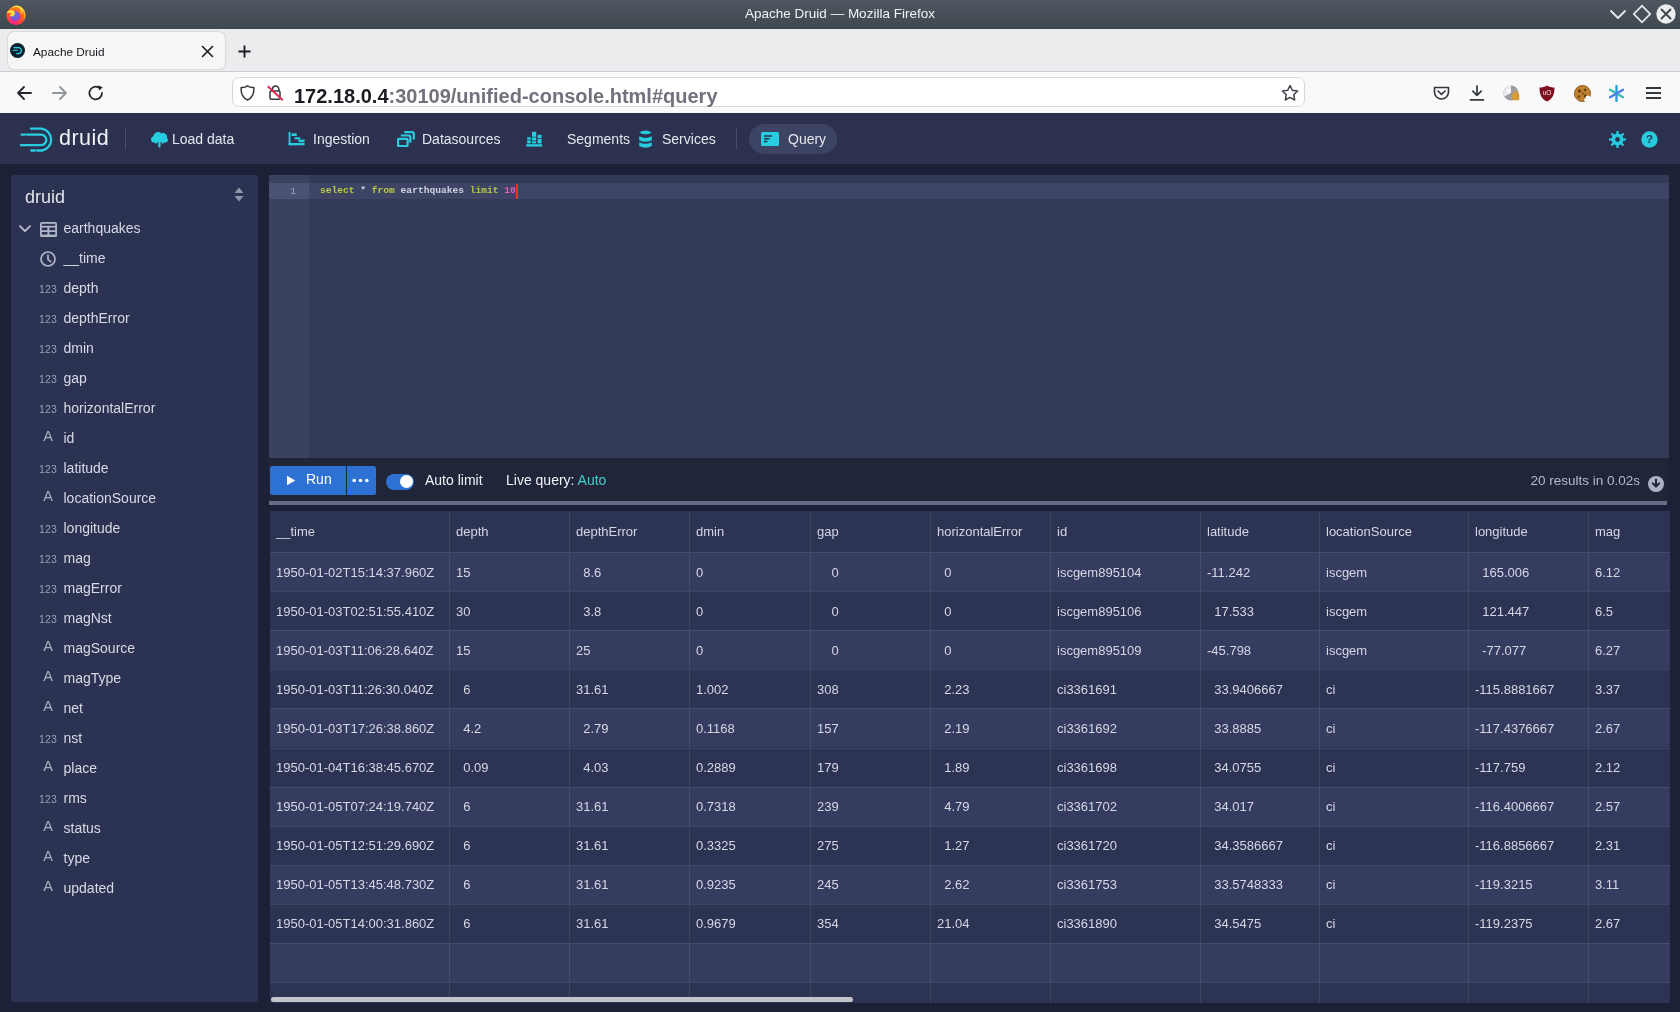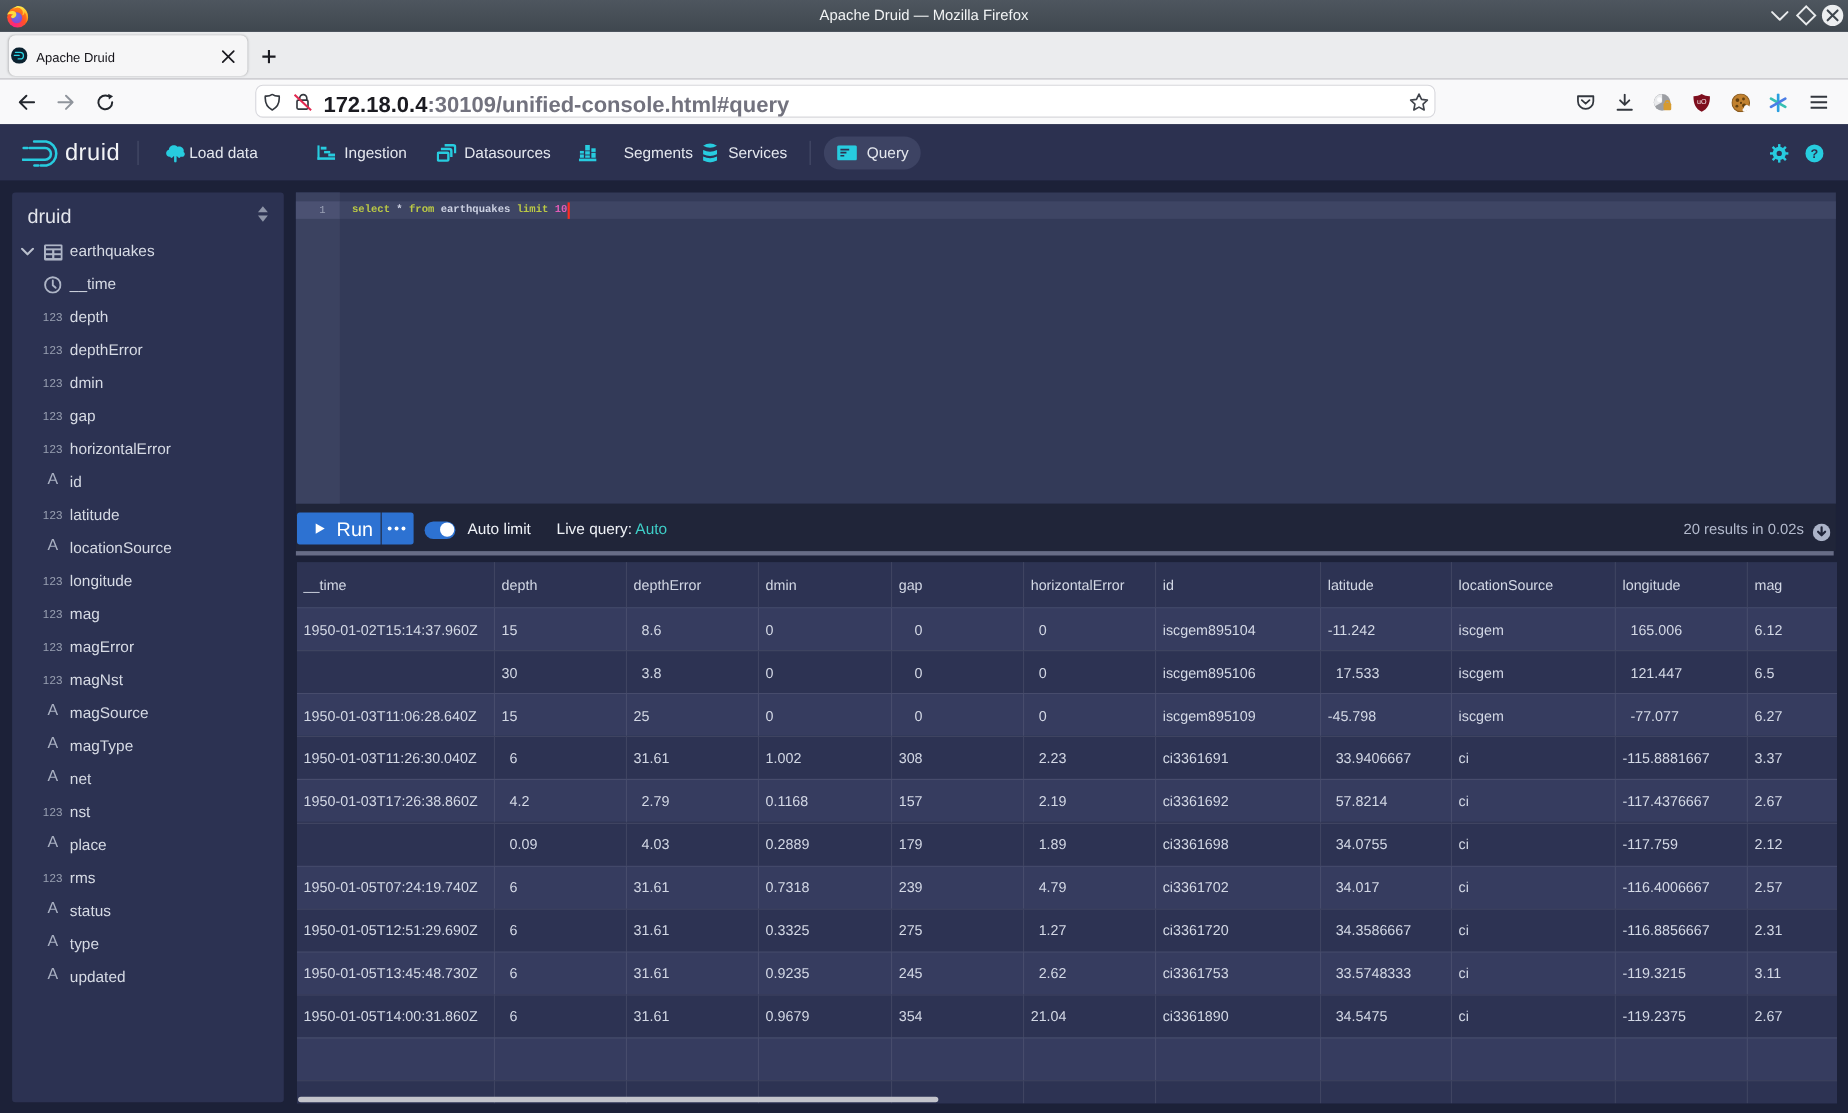--- a/index.html
+++ b/index.html
@@ -35,21 +35,21 @@
 #codeline1{left:40px;top:8.5px;width:1360px;height:16px;background:#3e4564;}
 #lineno1{left:0;top:11px;width:27px;text-align:right;font-family:"Liberation Mono",monospace;font-size:9.6px;color:#9aa0b5;}
 #code1{left:51px;top:10.6px;font-family:"Liberation Mono",monospace;font-size:9.6px;font-weight:bold;white-space:pre;color:#ccd1e2;}
 .kw{color:#bac845;}
 .num{color:#e05cb7;}
 #cursor{left:246.5px;top:9px;width:2.5px;height:15px;background:#fd2e22;}
 
 #runbar{left:269px;top:458px;width:1400px;height:43px;background:#202539;}
 #runbtn{left:1px;top:8px;width:76px;height:28.5px;background:#2d72d2;border-radius:2.5px 0 0 2.5px;}
 #morebtn{left:78px;top:8px;width:29px;height:28.5px;background:#2d72d2;border-radius:0 2.5px 2.5px 0;}
-#runlabel{left:37px;top:13px;font-size:18px;color:#ffffff;text-align:right;}
+#runlabel{left:37px;top:13px;font-size:14px;color:#ffffff;text-align:right;}
 #toggle{left:117px;top:15.5px;width:28px;height:16px;background:#2d72d2;border-radius:8px;}
 #knob{left:14px;top:1.5px;width:13px;height:13px;background:#fff;border-radius:50%;}
 .rbtext{top:14px;font-size:14px;color:#eff2f7;}
 #auto{color:#3ecfc8;}
 #results{right:29px;top:15px;font-size:13.5px;color:#b3bacd;}
 
 #splitter{left:269px;top:501px;width:1398px;height:4px;background:#676c86;}
 
 #rtable{left:270px;top:511px;width:1400px;height:492px;background:#2d3353;overflow:hidden;}
 .hcell{position:absolute;top:0;height:41px;font-size:13px;color:#d3d8e5;border-left:1px solid rgba(255,255,255,0.085);}
@@ -427,20 +427,21 @@
 <div class="tcell" style="left:419px;width:121px;"><div style="left:6px">0</div></div>
 <div class="tcell" style="left:540px;width:120px;"><div style="left:20.456px">0</div></div>
 <div class="tcell" style="left:660px;width:120px;"><div style="left:13.228px">0</div></div>
 <div class="tcell" style="left:780px;width:150px;"><div style="left:6px">iscgem895104</div></div>
 <div class="tcell" style="left:930px;width:119px;"><div style="left:6px">-11.242</div></div>
 <div class="tcell" style="left:1049px;width:149px;"><div style="left:6px">iscgem</div></div>
 <div class="tcell" style="left:1198px;width:120px;"><div style="left:13.228px">165.006</div></div>
 <div class="tcell" style="left:1318px;width:82px;"><div style="left:6px">6.12</div></div>
 </div>
 <div class="trow rd" style="top:80.1px">
+<div class="tcell" style="left:0px;width:179px;border-left:none;"><div style="left:6px">1950-01-03T02:51:55.410Z</div></div>
 <div class="tcell" style="left:179px;width:120px;"><div style="left:6px">30</div></div>
 <div class="tcell" style="left:299px;width:120px;"><div style="left:13.228px">3.8</div></div>
 <div class="tcell" style="left:419px;width:121px;"><div style="left:6px">0</div></div>
 <div class="tcell" style="left:540px;width:120px;"><div style="left:20.456px">0</div></div>
 <div class="tcell" style="left:660px;width:120px;"><div style="left:13.228px">0</div></div>
 <div class="tcell" style="left:780px;width:150px;"><div style="left:6px">iscgem895106</div></div>
 <div class="tcell" style="left:930px;width:119px;"><div style="left:13.228px">17.533</div></div>
 <div class="tcell" style="left:1049px;width:149px;"><div style="left:6px">iscgem</div></div>
 <div class="tcell" style="left:1198px;width:120px;"><div style="left:13.228px">121.447</div></div>
 <div class="tcell" style="left:1318px;width:82px;"><div style="left:6px">6.5</div></div>
@@ -472,26 +473,27 @@
 <div class="tcell" style="left:1318px;width:82px;"><div style="left:6px">3.37</div></div>
 </div>
 <div class="trow rl" style="top:197.4px">
 <div class="tcell" style="left:0px;width:179px;border-left:none;"><div style="left:6px">1950-01-03T17:26:38.860Z</div></div>
 <div class="tcell" style="left:179px;width:120px;"><div style="left:13.228px">4.2</div></div>
 <div class="tcell" style="left:299px;width:120px;"><div style="left:13.228px">2.79</div></div>
 <div class="tcell" style="left:419px;width:121px;"><div style="left:6px">0.1168</div></div>
 <div class="tcell" style="left:540px;width:120px;"><div style="left:6px">157</div></div>
 <div class="tcell" style="left:660px;width:120px;"><div style="left:13.228px">2.19</div></div>
 <div class="tcell" style="left:780px;width:150px;"><div style="left:6px">ci3361692</div></div>
-<div class="tcell" style="left:930px;width:119px;"><div style="left:13.228px">57.8214</div></div>
+<div class="tcell" style="left:930px;width:119px;"><div style="left:13.228px">33.8885</div></div>
 <div class="tcell" style="left:1049px;width:149px;"><div style="left:6px">ci</div></div>
 <div class="tcell" style="left:1198px;width:120px;"><div style="left:6px">-117.4376667</div></div>
 <div class="tcell" style="left:1318px;width:82px;"><div style="left:6px">2.67</div></div>
 </div>
 <div class="trow rd" style="top:236.5px">
+<div class="tcell" style="left:0px;width:179px;border-left:none;"><div style="left:6px">1950-01-04T16:38:45.670Z</div></div>
 <div class="tcell" style="left:179px;width:120px;"><div style="left:13.228px">0.09</div></div>
 <div class="tcell" style="left:299px;width:120px;"><div style="left:13.228px">4.03</div></div>
 <div class="tcell" style="left:419px;width:121px;"><div style="left:6px">0.2889</div></div>
 <div class="tcell" style="left:540px;width:120px;"><div style="left:6px">179</div></div>
 <div class="tcell" style="left:660px;width:120px;"><div style="left:13.228px">1.89</div></div>
 <div class="tcell" style="left:780px;width:150px;"><div style="left:6px">ci3361698</div></div>
 <div class="tcell" style="left:930px;width:119px;text-align:right;"><div style="left:13.228px">34.0755</div></div>
 <div class="tcell" style="left:1049px;width:149px;"><div style="left:6px">ci</div></div>
 <div class="tcell" style="left:1198px;width:120px;"><div style="left:6px">-117.759</div></div>
 <div class="tcell" style="left:1318px;width:82px;"><div style="left:6px">2.12</div></div>

